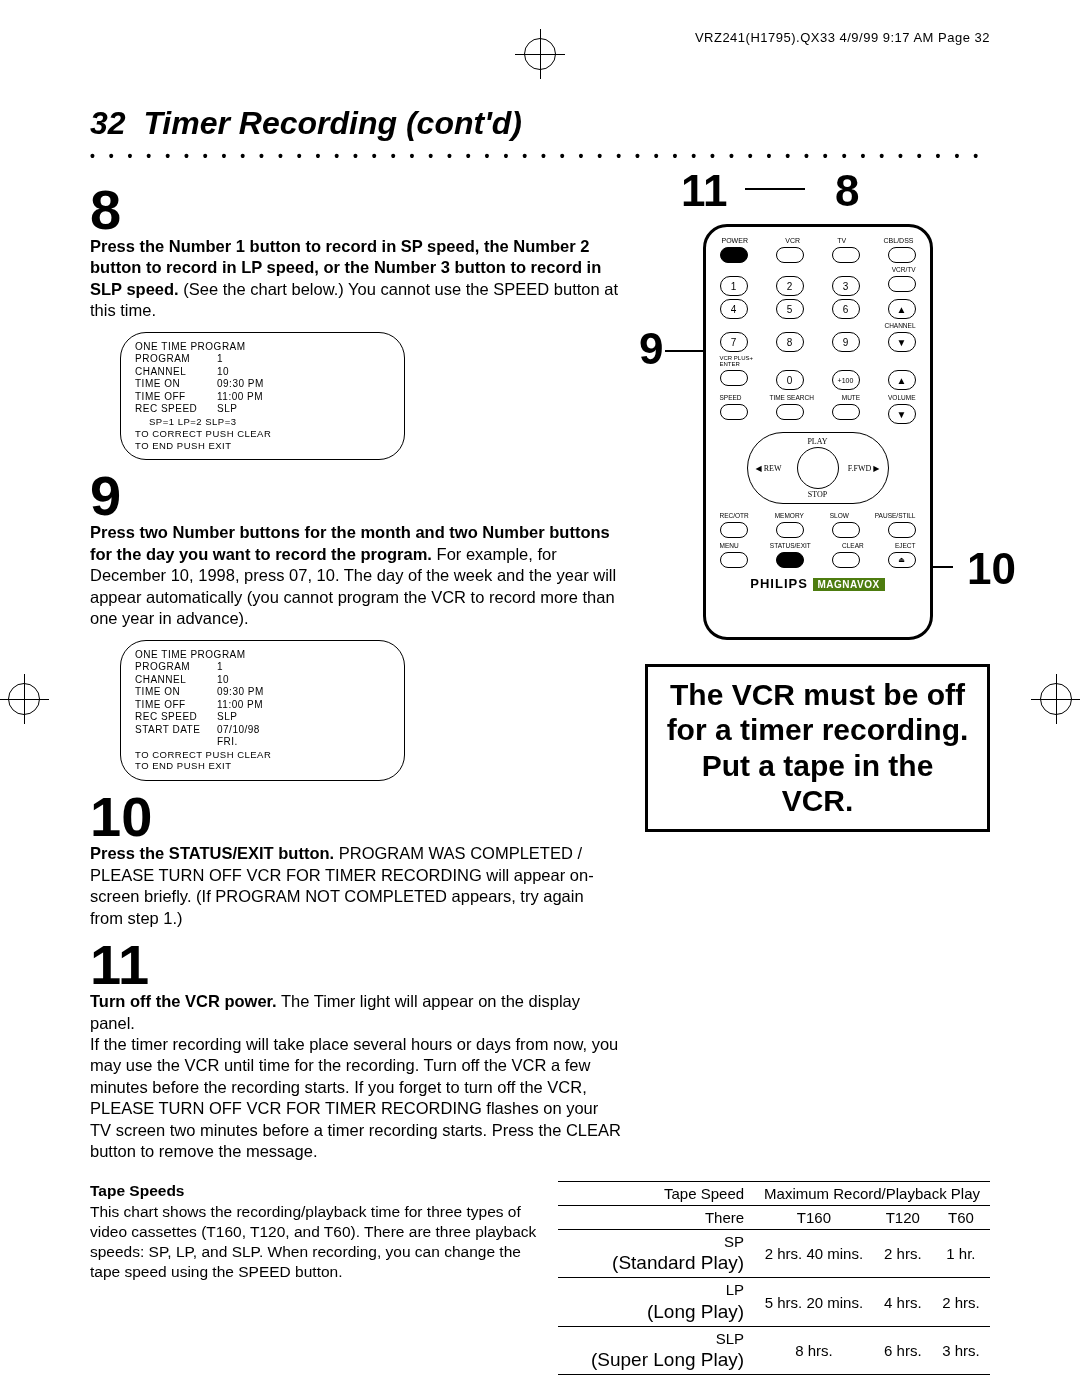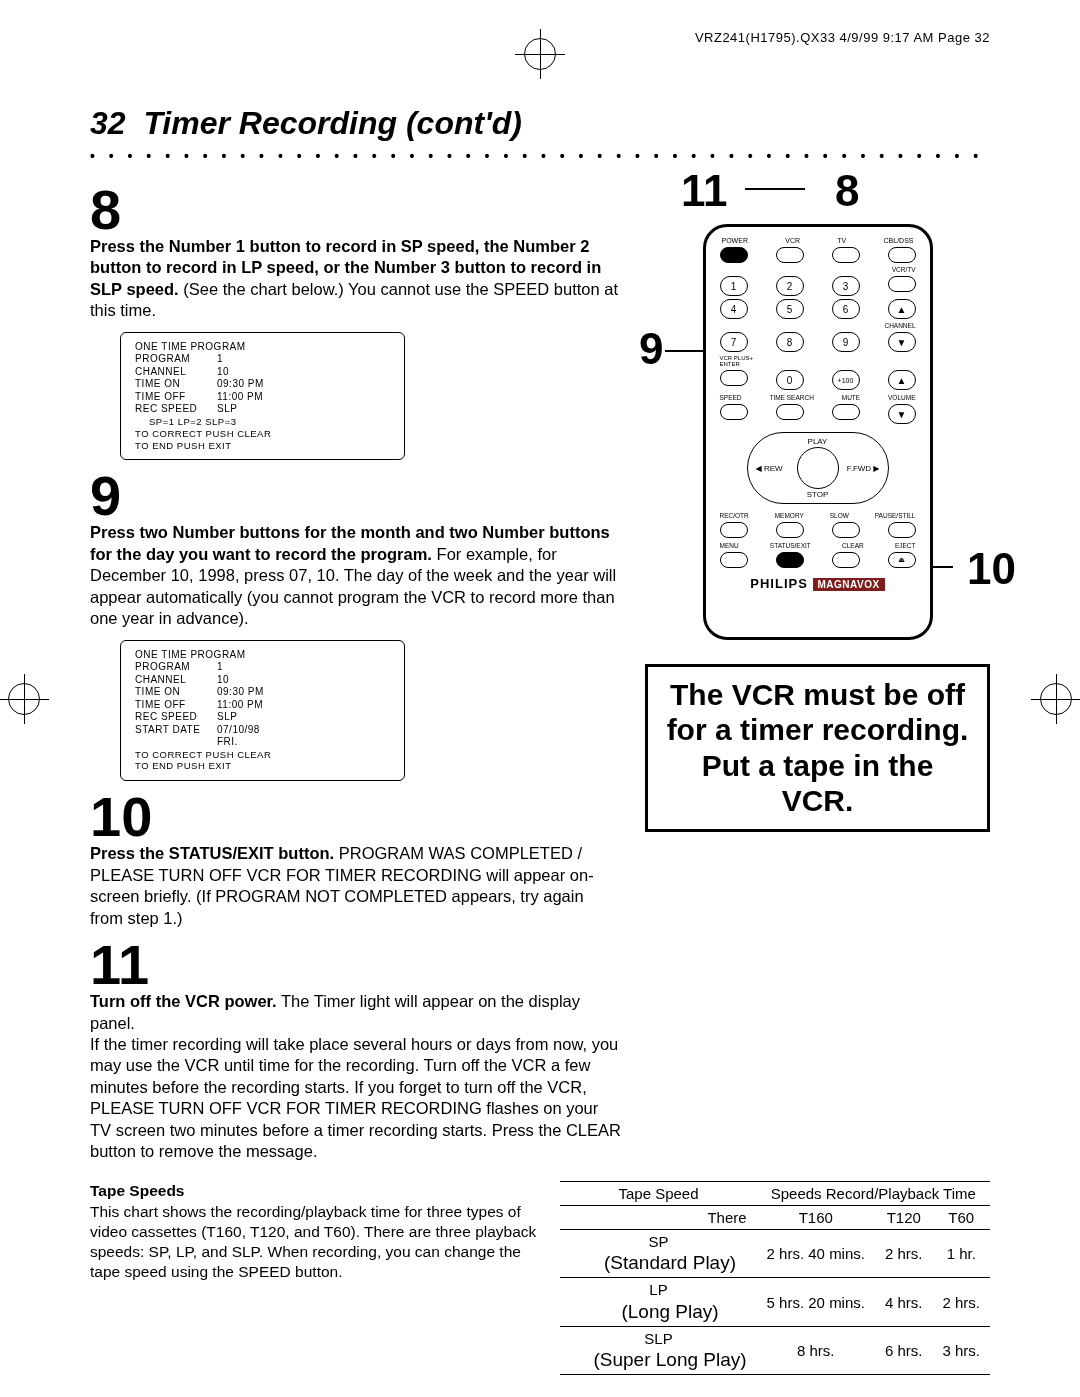--- a/index.html
+++ b/index.html
@@ -91,21 +91,21 @@
   }
   .step-num {
     font-size: 56px;
     font-weight: bold;
     line-height: 1;
     margin-top: 8px;
   }
   .step-body { margin-top: -2px; }
   .osd {
     border: 1.5px solid #000;
-    border-radius: 6px;
+    border-radius: 26px;
     padding: 8px 14px;
     font-size: 10px;
     letter-spacing: 0.5px;
     line-height: 1.25;
     width: 255px;
     margin: 10px 0 6px 30px;
     font-family: Arial, sans-serif;
   }
   .osd .row { display:flex; }
   .osd .k { width: 82px; }
@@ -146,37 +146,38 @@
   .rbtn.sm { width:26px; height:14px; font-size:7px; }
   .rbtn.blk { background:#000; color:#fff; }
   .lbl-row { display:flex; justify-content:space-between; font-size:6.5px; margin-top:4px; padding: 0 0px;}
   .play-pad {
     margin: 8px auto;
     width: 140px; height: 70px;
     border:1.5px solid #000;
     border-radius: 36px;
     position:relative;
     font-size:8px;
+    font-family:Liberation Serif, serif;
   }
   .play-pad .p-top{position:absolute;top:4px;left:0;right:0;}
   .play-pad .p-bot{position:absolute;bottom:4px;left:0;right:0;}
   .play-pad .p-l{position:absolute;left:8px;top:50%;transform:translateY(-50%);}
   .play-pad .p-r{position:absolute;right:8px;top:50%;transform:translateY(-50%);}
   .play-pad::after{
     content:"";position:absolute;top:50%;left:50%;width:40px;height:40px;
     border:1.5px solid #000;border-radius:50%;transform:translate(-50%,-50%);
   }
   .brand {
     margin-top: 8px;
     font-size: 13px;
     font-weight: bold;
     letter-spacing: 1px;
   }
   .brand .mag {
-    background:#7f1d1d;color:#fff;padding:1px 5px;font-size:10px;letter-spacing:0.5px;
+    background:#4d7c0f;color:#fff;padding:1px 5px;font-size:10px;letter-spacing:0.5px;
   }
   .line { position:absolute; background:#000; height:2px; }
   .line-11 { top:14px; left:100px; width:60px; }
   .line-9  { top:176px; left:20px; width:40px; }
   .line-10 { top:392px; left:210px; width:98px; }
 
   .notice-box {
     margin-top: 24px;
     border: 3px solid #000;
     padding: 10px 14px;
@@ -196,21 +197,21 @@
   .bottom-left { flex:1; }
   .bottom-left .h { font-weight:bold; margin-bottom:2px; }
   table.speeds {
     border-collapse: collapse;
     font-size: 15px;
   }
   table.speeds th, table.speeds td {
     border-top: 1px solid #000;
     border-bottom: 1px solid #000;
     padding: 2px 10px;
-    text-align: center;
+    text-align: right;
     vertical-align: middle;
     white-space: nowrap;
   }
   table.speeds .hdr td { border-top: 1px solid #000; }
   table.speeds td.c { text-align:center; }
   table.speeds .sub { font-size:19px;margin-left:23px; }
 </style>
 </head>
 <body>
 
@@ -415,21 +416,21 @@
 
   <div class="bottom">
     <div class="bottom-left">
       <div class="h">Tape Speeds</div>
       <div>This chart shows the recording/playback time for three types of video cassettes (T160, T120, and T60). There are three playback speeds: SP, LP, and SLP. When recording, you can change the tape speed using the SPEED button.</div>
     </div>
     <table class="speeds">
       <tbody>
           <tr class="hdr">
         <td>Tape Speed</td>
-        <td colspan="3" class="c">Speeds Record/Playback Time</td>
+        <td colspan="3" class="c">Maximum Record/Playback Play</td>
       </tr>
       <tr>
         <td style="text-align:right">There</td>
         <td class="c">T160</td>
         <td class="c">T120</td>
         <td class="c">T60</td>
       </tr>
       <tr>
         <td><span>SP</span><br><span class="sub">(Standard Play)</span></td>
         <td class="c">2 hrs. 40 mins.</td>

